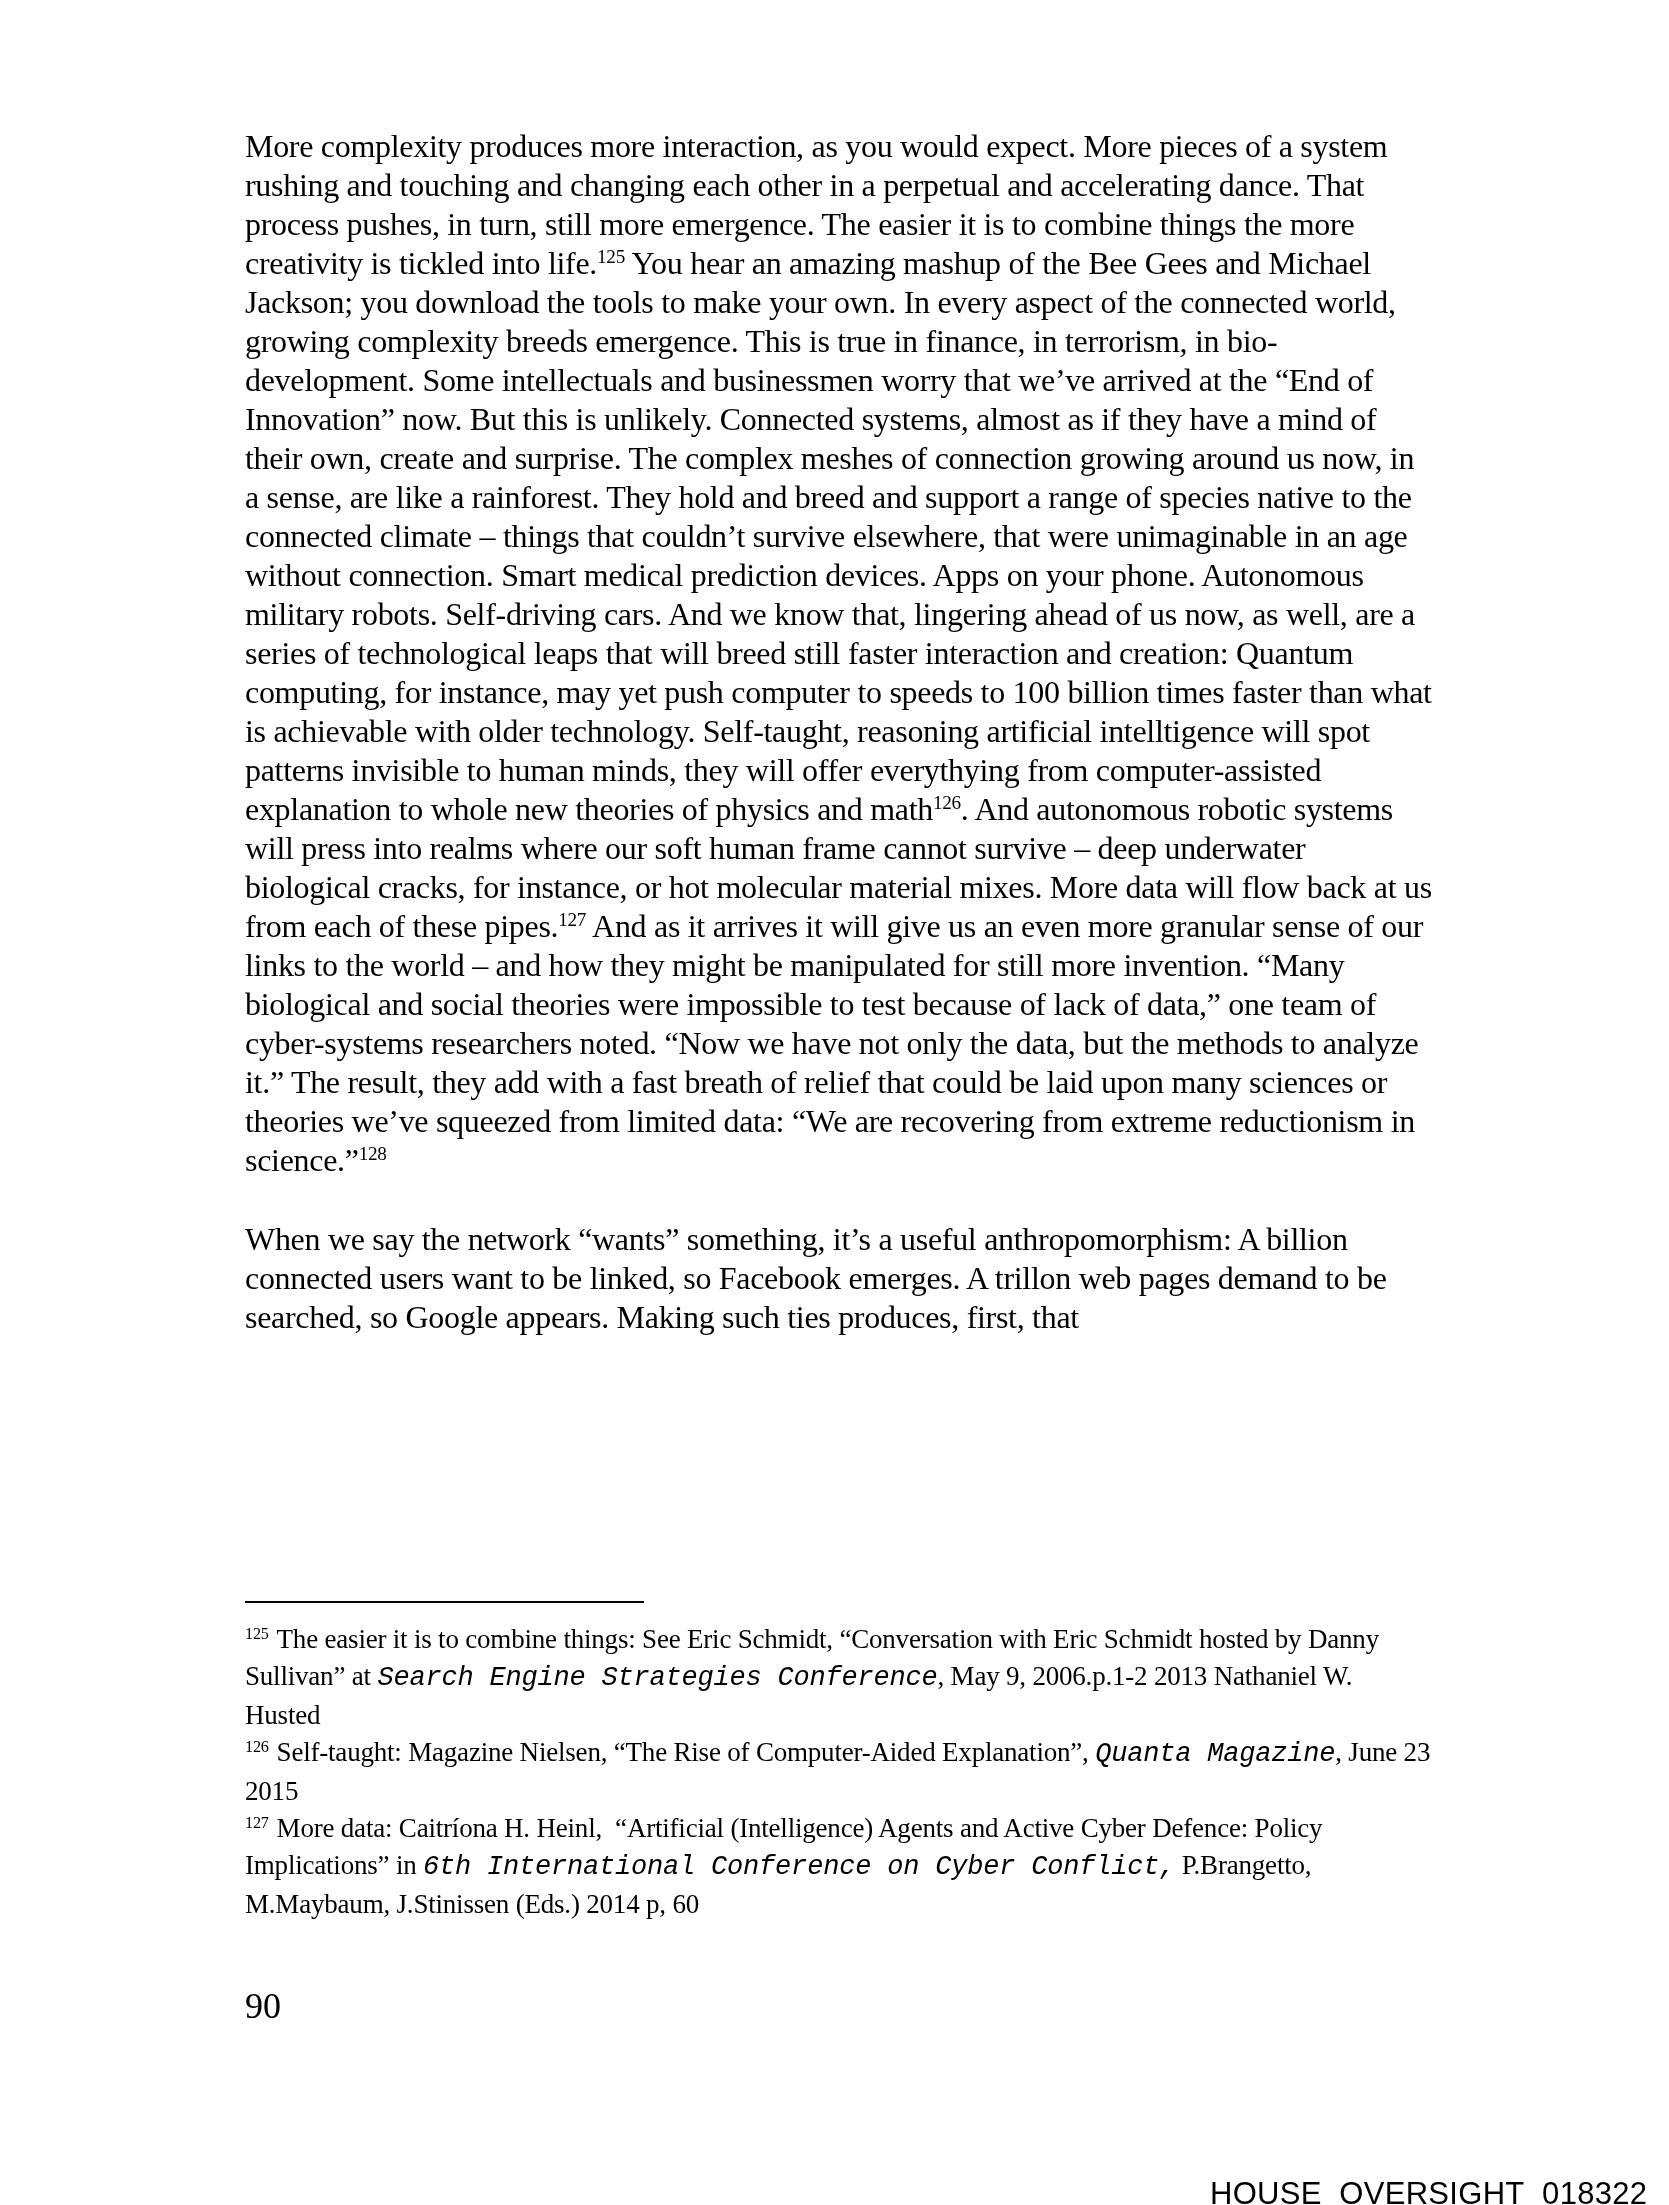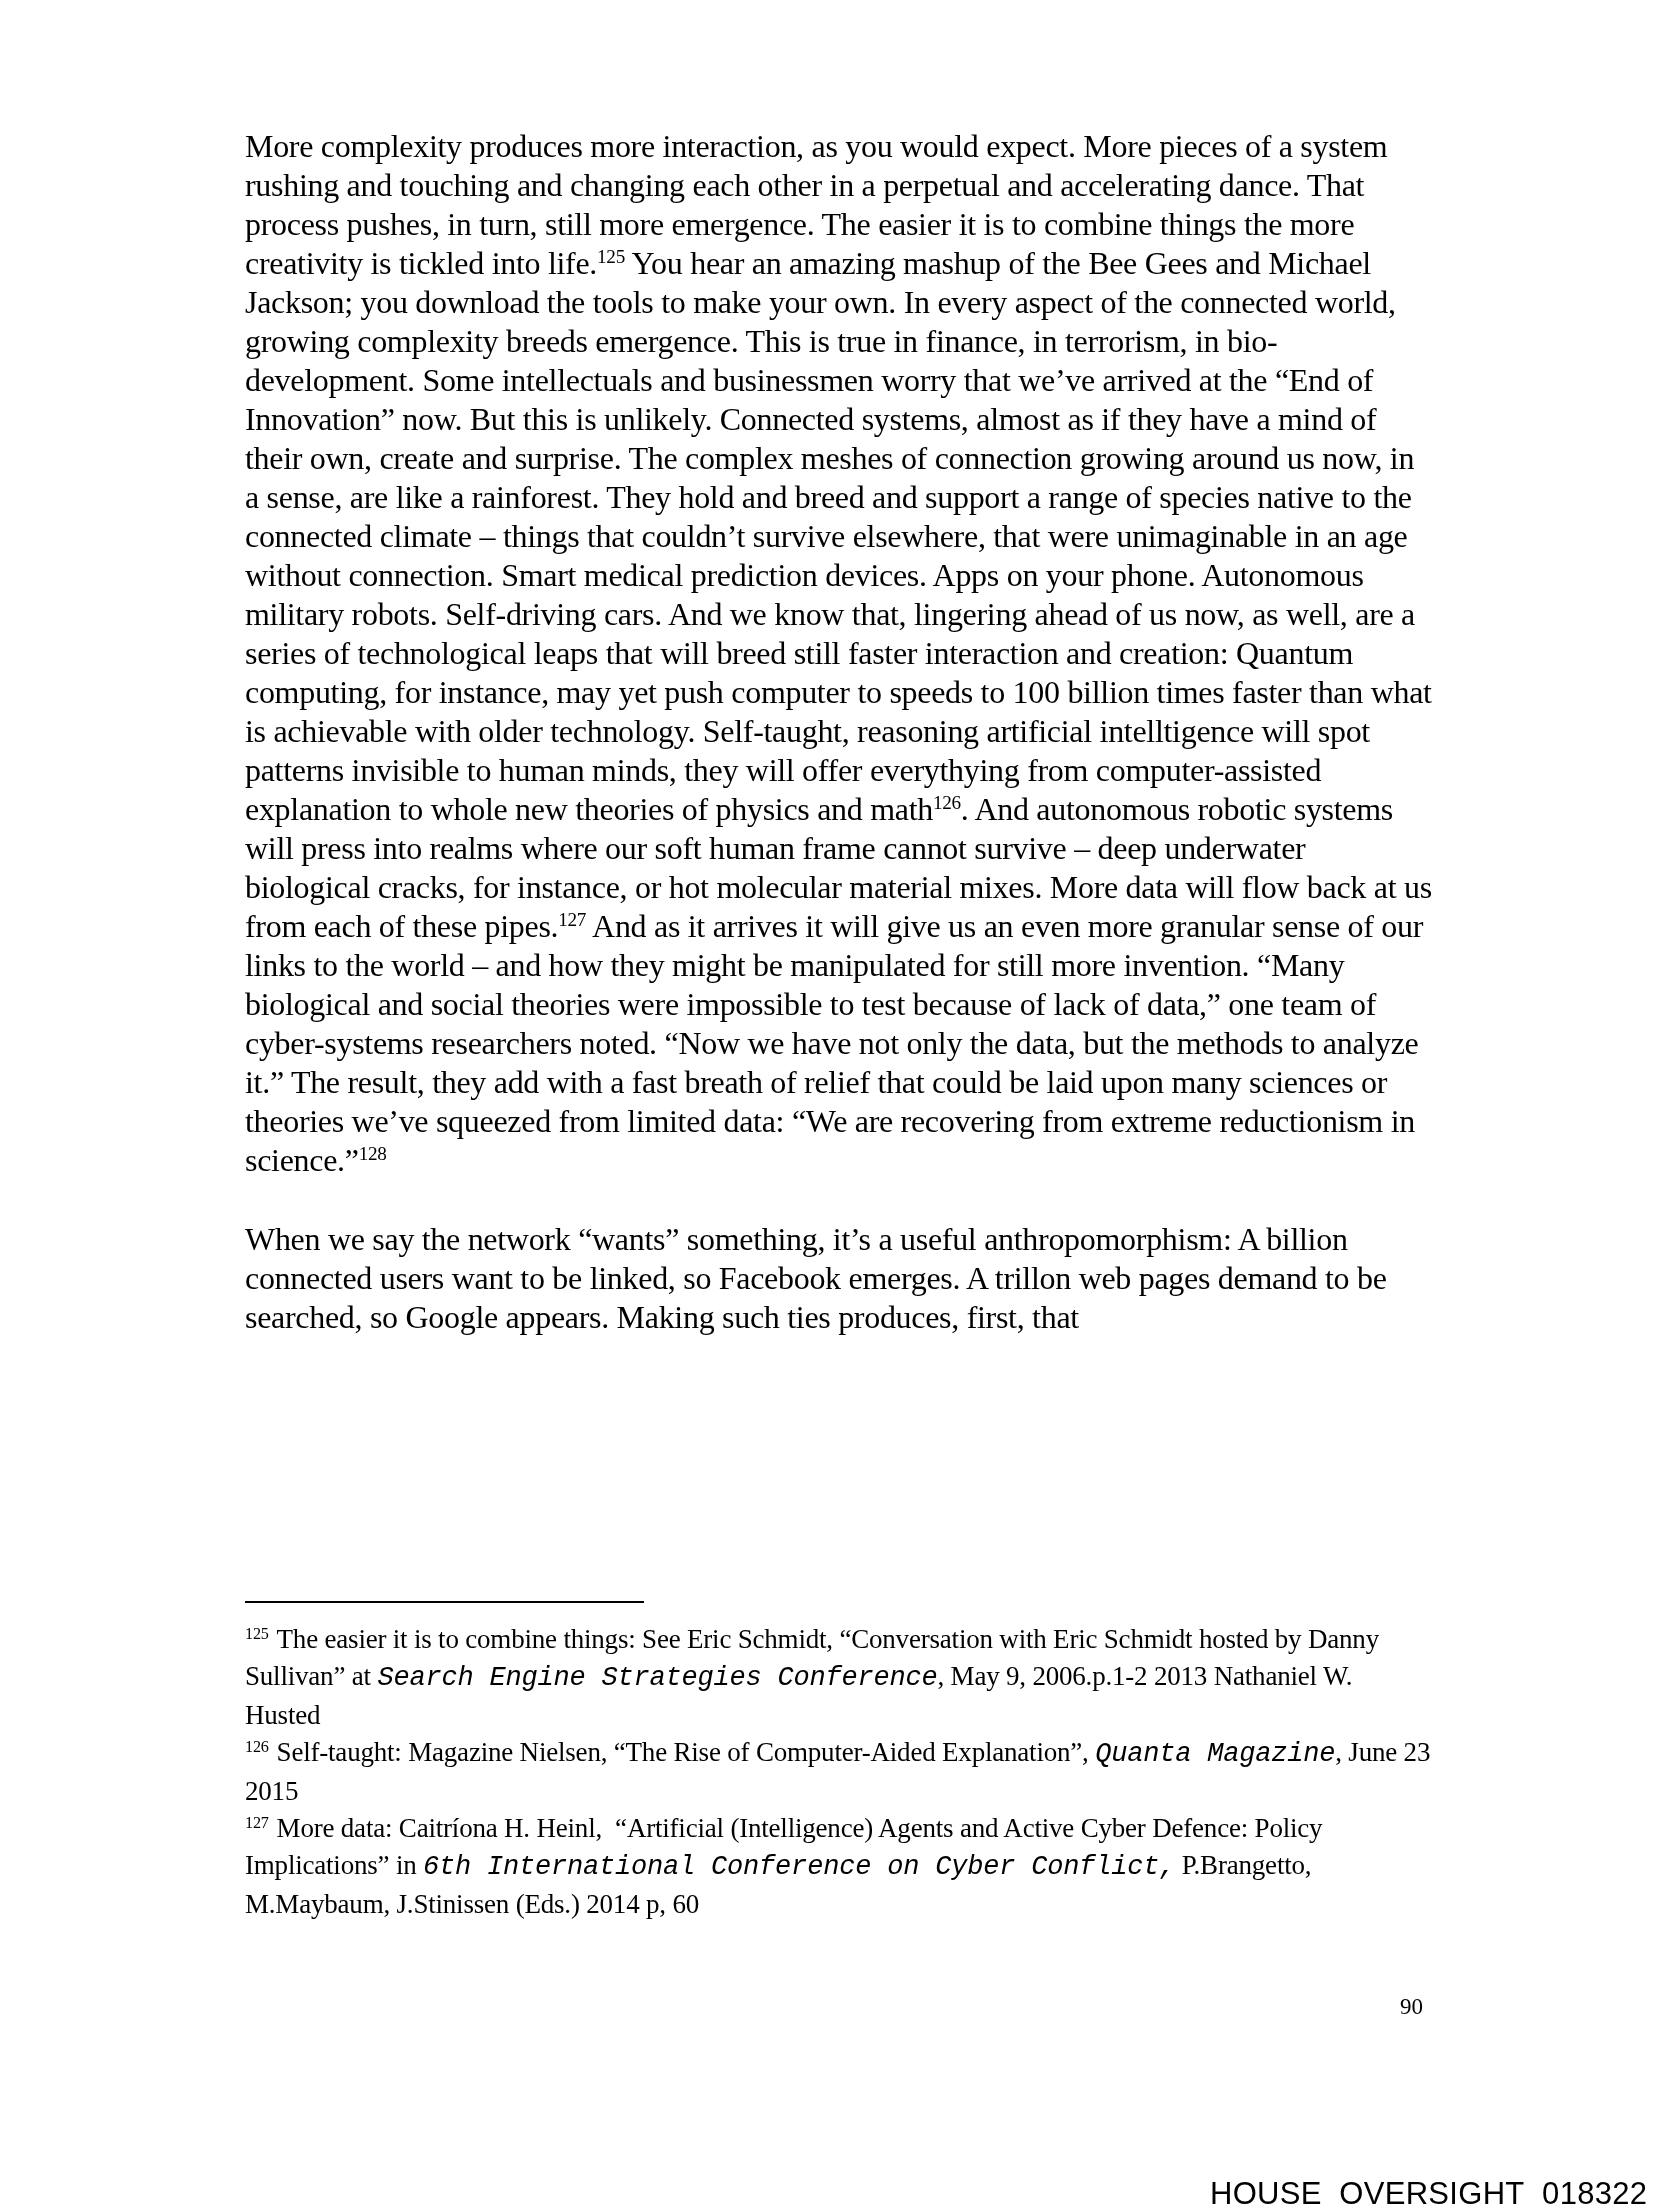--- a/index.html
+++ b/index.html
@@ -51,22 +51,22 @@
   }
   .footnote { margin: 0; }
   .footnote .fn-num { margin-right: 7.9px; }
   .footnote b { font-weight: normal; text-align: right; }
   .footnote i { font-style: italic; font-family: Liberation Mono, monospace; }
   .page-number {
     position: absolute;
     left: 245px;
     top: 1989px;
     width: 1178px;
-    text-align: right;
-    font-size: 23px;
+    text-align: left;
+    font-size: 36px;
     line-height: 35px;
   }
   .stamp {
     position: absolute;
     left: 1210px;
     top: 2157px;
     font-family: "Liberation Sans", "DejaVu Sans", sans-serif;
     font-size: 31px;
     line-height: 34px;
     letter-spacing: 0.3px;

